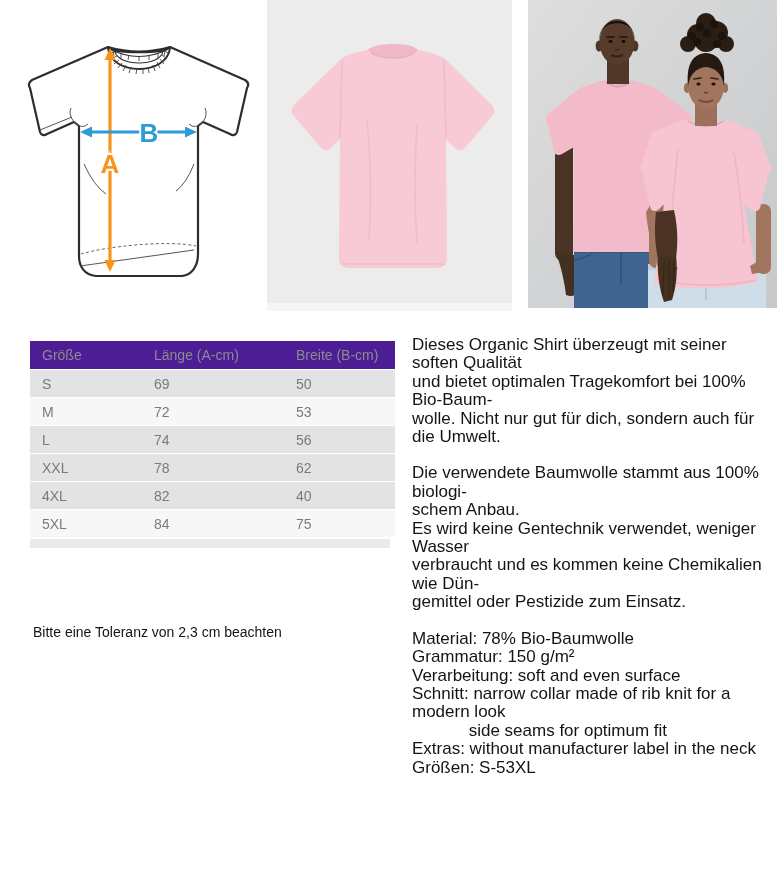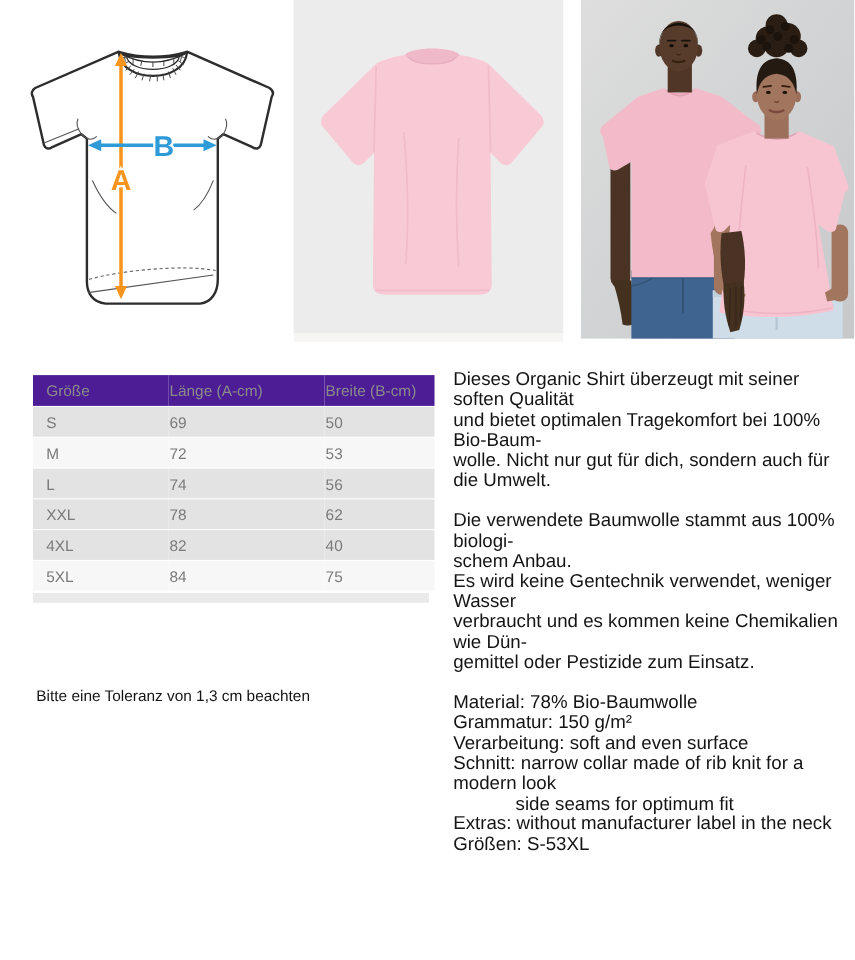--- a/index.html
+++ b/index.html
@@ -259,21 +259,21 @@
         <tr class="light">
           <td class="col1">5XL</td>
           <td class="col2">84</td>
           <td class="col3">75</td>
         </tr>
       </tbody>
     </table>
     <div class="table-footer-strip"></div>
   </div>
 
-  <div class="tolerance-note">Bitte eine Toleranz von 1,3 cm beachten</div>
+  <div class="tolerance-note">Bitte eine Toleranz von 2,3 cm beachten</div>
 
   <div class="description">
     <p>Dieses Organic Shirt überzeugt mit seiner soften Qualität
 und bietet optimalen Tragekomfort bei 100% Bio-Baum-
 wolle. Nicht nur gut für dich, sondern auch für die Umwelt.</p>
     <p>Die verwendete Baumwolle stammt aus 100% biologi-
 schem Anbau.
 Es wird keine Gentechnik verwendet, weniger Wasser
 verbraucht und es kommen keine Chemikalien wie Dün-
 gemittel oder Pestizide zum Einsatz.</p>

